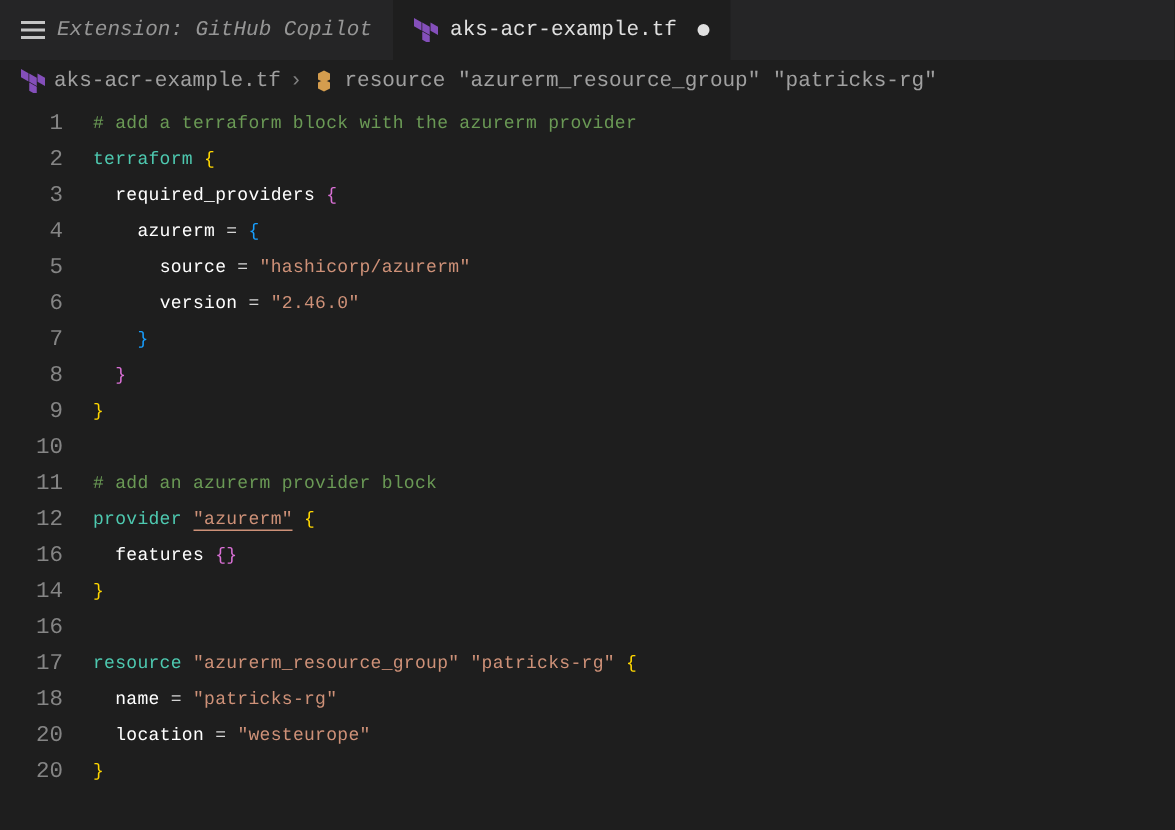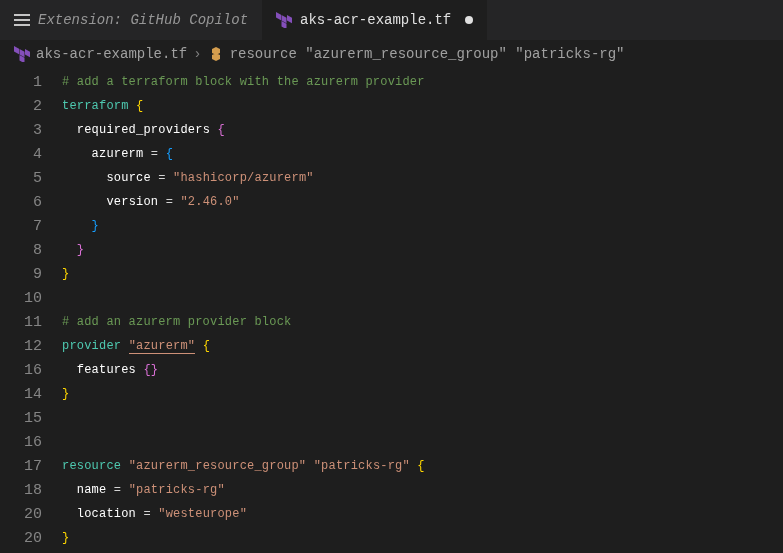--- a/index.html
+++ b/index.html
@@ -190,24 +190,20 @@
     </div>
   <div class="line">
       <div class="gutter">16</div>
       <div class="code">  <span class="c-prop">features</span> <span class="c-brace-p">{}</span></div>
     </div>
   <div class="line">
       <div class="gutter">14</div>
       <div class="code"><span class="c-brace-y">}</span></div>
     </div>
   <div class="line">
-      <div class="gutter">15</div>
-      <div class="code"></div>
-    </div>
-  <div class="line">
       <div class="gutter">16</div>
     </div>
   <div class="line">
       <div class="gutter">17</div>
       <div class="code"><span class="c-type">resource</span> <span class="c-string">"azurerm_resource_group"</span> <span class="c-string">"patricks-rg"</span> <span class="c-brace-y">{</span></div>
     </div>
   <div class="line">
       <div class="gutter">18</div>
       <div class="code">  <span class="c-prop">name</span><span class="c-op"> = </span><span class="c-string">"patricks-rg"</span></div>
     </div>

